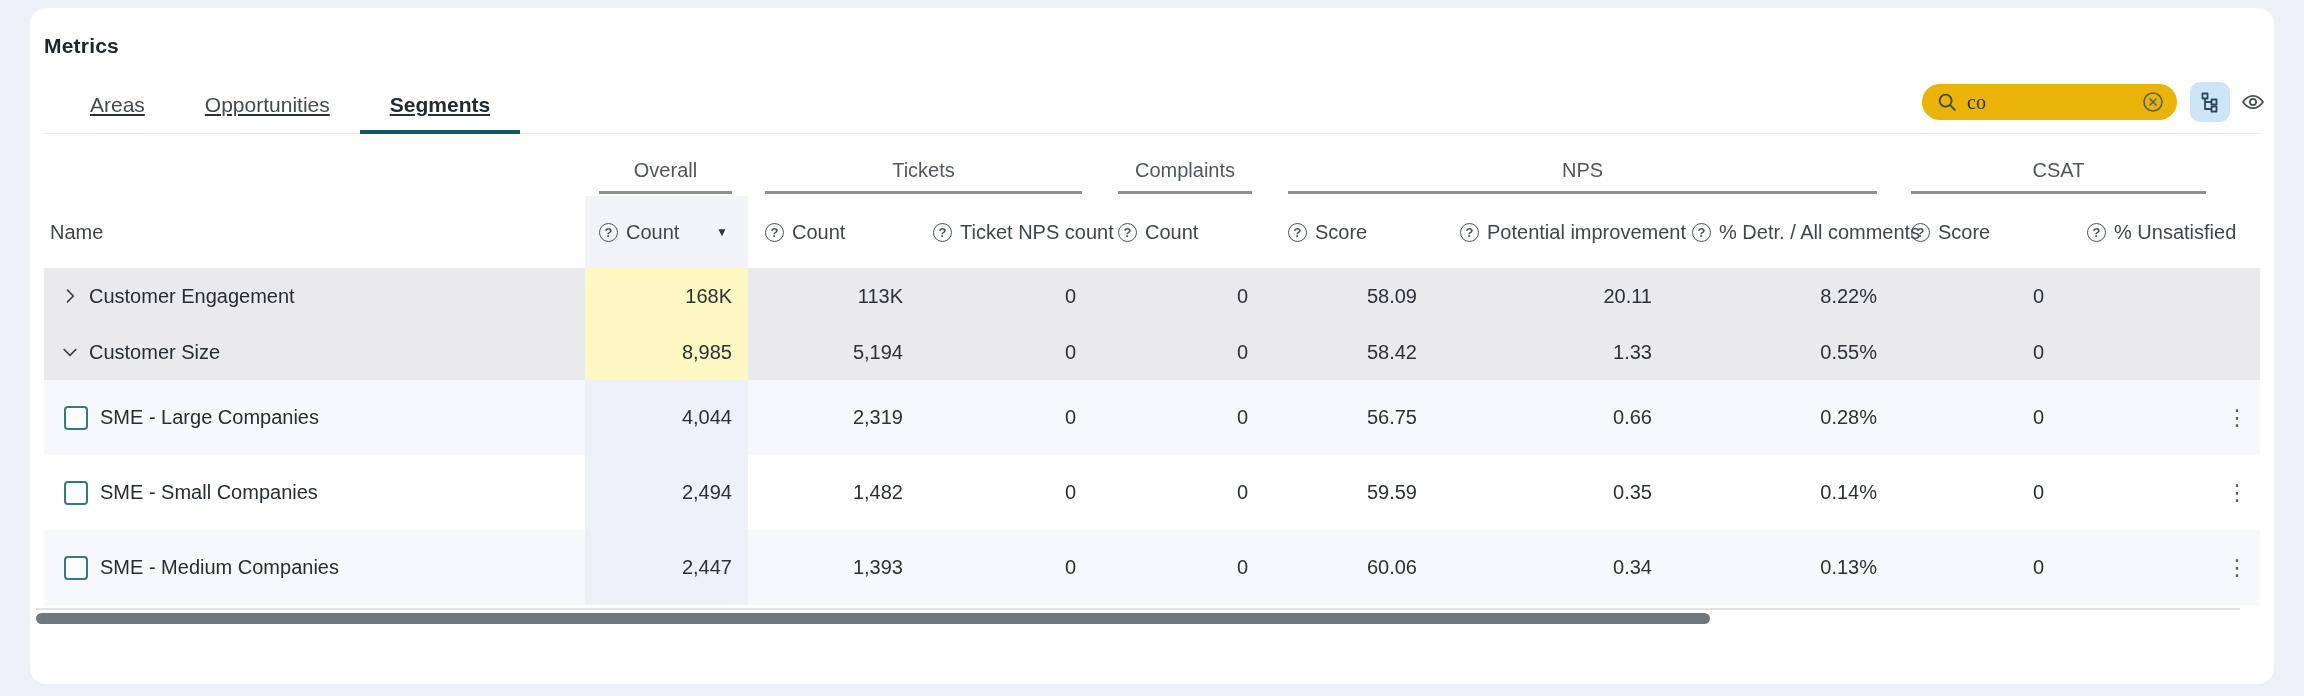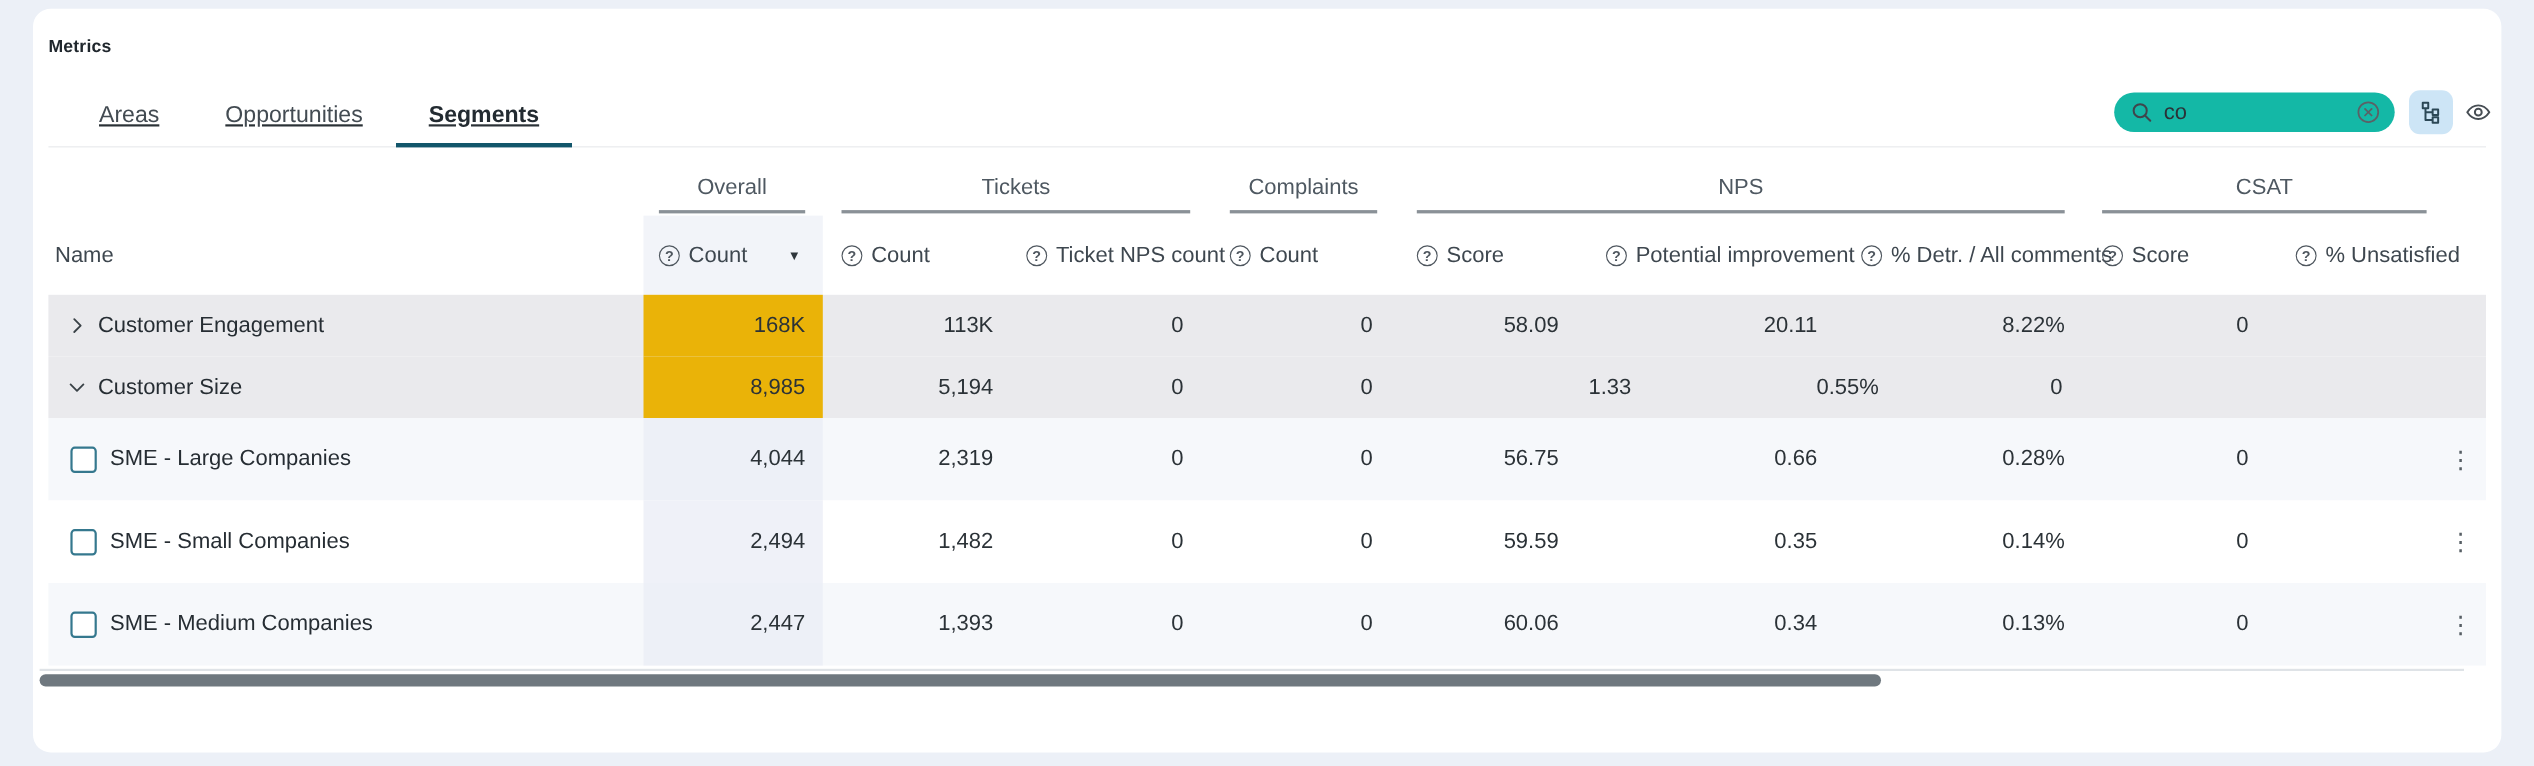--- a/index.html
+++ b/index.html
@@ -10,39 +10,40 @@
     color:#2a3136;
     position:relative;
     overflow:hidden;
   }
   .card {
     position:absolute; left:30px; top:8px; width:2244px; height:676px;
     background:#ffffff; border-radius:16px;
   }
   .page-title {
     position:absolute; left:14px; top:26px;
-    font-size:16px; font-weight:600; color:#20272d; letter-spacing:.2px;
+    font-size:21px; font-weight:600; color:#20272d; letter-spacing:.2px;
   }
   
   .tabs-row {
     position:absolute; left:14px; right:14px; top:78px; height:48px;
     border-bottom:1px solid #e7e9ec; display:flex; align-items:flex-end;
     padding-left:16px;
     text-decoration:underline;
   }
   .tab {
     padding:10px 30px 13px; font-size:21px; color:#434b52; cursor:pointer;
     margin-bottom:-1px; border-bottom:4px solid transparent; white-space:nowrap;
   }
   .tab.active { color:#232b31; font-weight:600; border-bottom-color:#12566b; }
   
   .search-pill {
     position:absolute; left:1892px; top:76px; width:255px; height:36px;
-    background:#14b8a6; border-radius:18px; display:flex; align-items:center;
+    background:#eab308; border-radius:18px; display:flex; align-items:center;
     padding:0 12px 0 14px;
+    font-family:Liberation Serif, serif;
   }
   .search-pill .q-text { font-size:20px; color:#2b3237; margin-left:9px; flex:1; }
   .icon-svg { display:block; }
   .clear-btn { display:flex; align-items:center; cursor:pointer; }
   .tree-btn {
     position:absolute; left:2160px; top:74px; width:40px; height:40px;
     background:#cde5f6; border-radius:10px; display:flex; align-items:center;
     justify-content:center; cursor:pointer;
   }
   .eye-btn {
@@ -85,21 +86,21 @@
   
   .trow { align-items:stretch; }
   .r-group { height:56px; background:#eaeaed; cursor:pointer; }
   .r-light { height:75px; background:#f6f8fb; cursor:pointer; }
   .r-white { height:75px; background:#ffffff; cursor:pointer; }
   .cell { display:flex; align-items:center; font-size:20px; }
   .cell.num { justify-content:flex-end; padding-right:8px; color:#2b3237; }
   .cell.num.ovpad { padding-right:16px; }
   
   .band-h { background:#f2f4f9; }
-  .r-group .band { background:#eab308;text-align:center; }
+  .r-group .band { background:#fef9c3;text-align:center; }
   .r-light .band { background:#edf0f7; }
   .r-white .band { background:#eff1f8;padding-left:28px; }
   
   .name-cell { color:#262d33; }
   .chev { display:flex; align-items:center; margin-left:16px; margin-right:9px; cursor:pointer; }
   .cbx {
     width:24px; height:24px; border:2px solid #35788e; border-radius:4px;
     background:#fff; margin-left:20px; margin-right:12px; cursor:pointer; flex:0 0 auto;
   }
   .kebab {
@@ -253,20 +254,21 @@
           <svg width="20" height="20" viewBox="0 0 24 24" fill="none" stroke="#3a4247" stroke-width="2" stroke-linecap="round" stroke-linejoin="round">
               <path d="M5 9l7 7 7-7"></path>
             </svg>
         </span>
         <span>Customer Size</span>
       </div>
       <div class="cell num ovpad c-ov band">8,985</div>
       <div class="cell num c-tc">5,194</div>
       <div class="cell num c-tn">0</div>
       <div class="cell num c-cc">0</div>
+      <div class="cell num c-ns">58.42</div>
       <div class="cell num c-pi">1.33</div>
       <div class="cell num c-pd">0.55%</div>
       <div class="cell num c-cs">0</div>
       <div class="cell num c-pu"></div>
       <div class="c-kb"></div>
     </div>
 
     <div class="trow r-light">
       <div class="cell c-name name-cell">
         <span class="cbx"></span>

